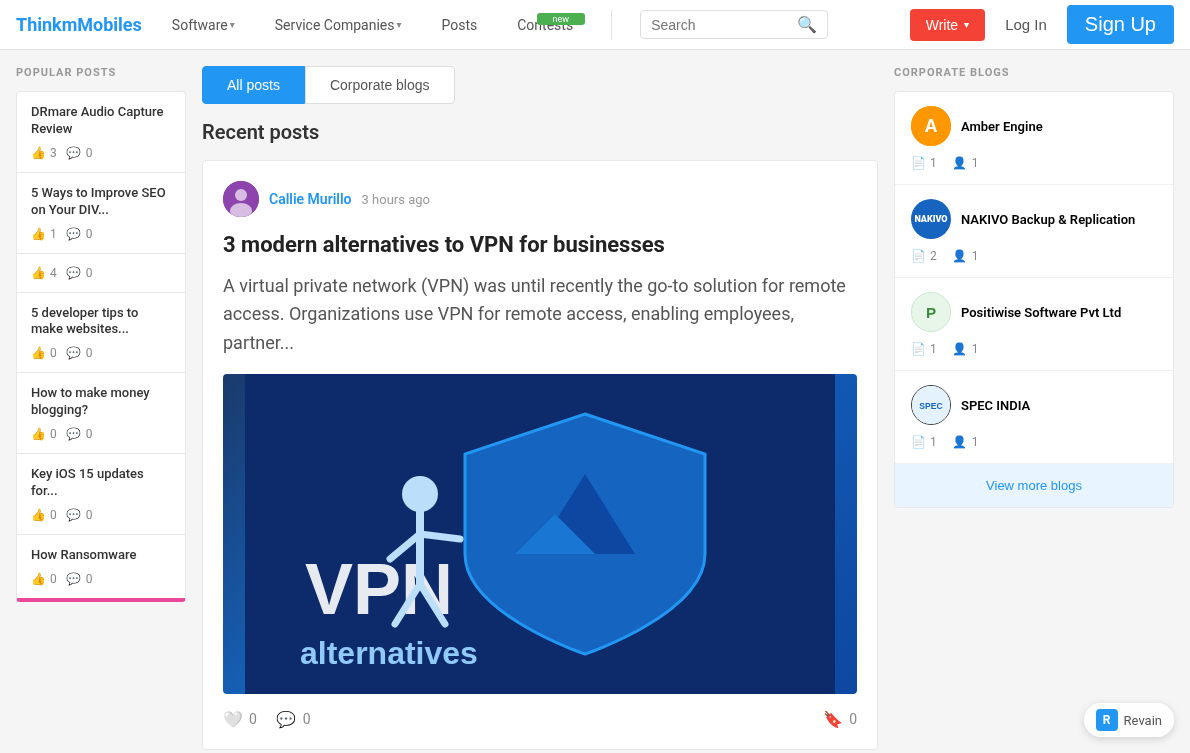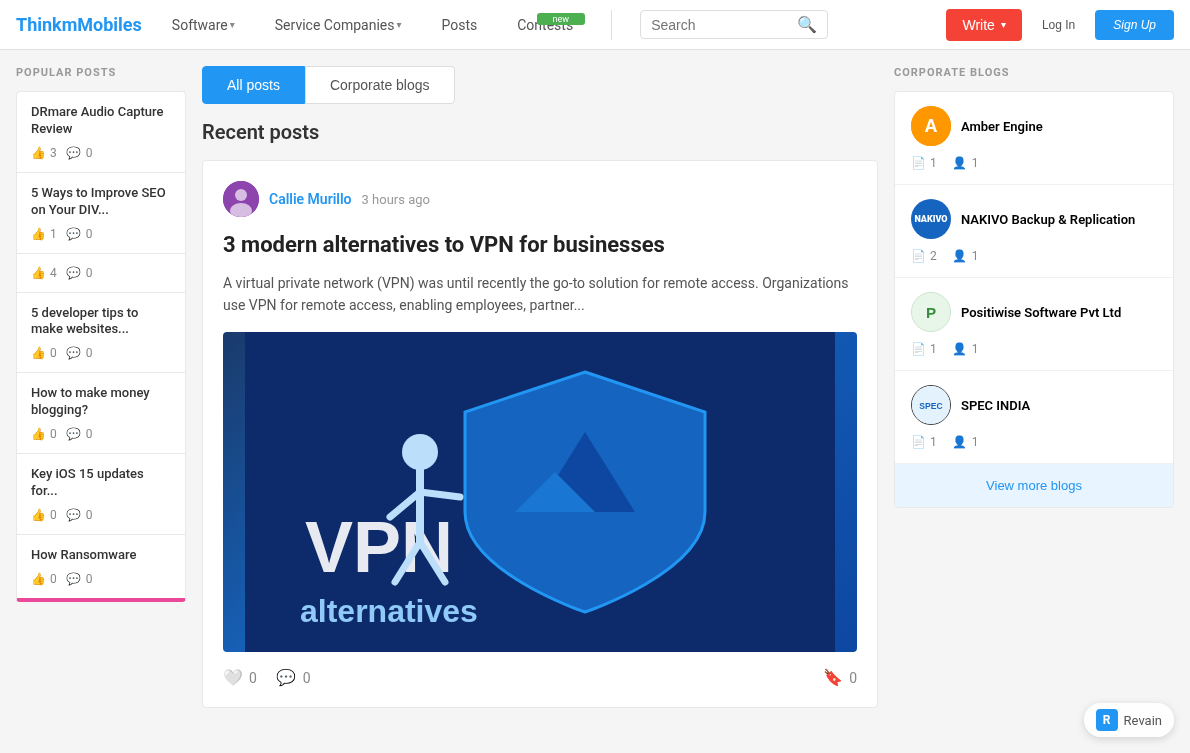--- a/index.html
+++ b/index.html
@@ -12,22 +12,22 @@
     .nav-item { display: flex; align-items: center; gap: 2px; padding: 8px 10px; color: #555; font-size: 14px; cursor: pointer; text-decoration: none; position: relative; }
     .nav-chevron { font-size: 10px; color: #888; }
     .nav-badge { background: #4caf50; color: #fff; font-size: 9px; padding: 1px 16px; border-radius: 3px; position: absolute; top: 4px; right: -2px; }
     .header-divider { width: 1px; height: 30px; background: #e0e0e0; margin: 0 8px; }
     .search-wrap { display: flex; align-items: center; border: 1px solid #ddd; border-radius: 4px; padding: 4px 10px; gap: 6px; background: #fff; }
     .search-wrap input { border: none; outline: none; font-size: 14px; color: #555; width: 140px; }
     .search-icon-btn { cursor: pointer; color: #888; font-size: 16px; background: none; border: none; }
     .header-actions { display: flex; align-items: center; gap: 8px; margin-left: auto; }
     .btn-write { background: #f44336; color: #fff; border: none; border-radius: 4px; padding: 8px 16px; font-size: 14px; cursor: pointer; display: flex; align-items: center; gap: 6px; font-weight: 500; }
     .btn-write .chevron { font-size: 10px; }
-    .btn-login { color: #555; text-decoration: none; padding: 8px 12px; font-size: 12px; cursor: pointer; background: none; border: none; text-align: right; }
-    .btn-signup { background: #2196f3; color: #fff; border: none; border-radius: 4px; padding: 8px 18px; font-size: 12px; cursor: pointer; font-weight: 500; font-style: italic; }
+    .btn-login { color: #555; text-decoration: none; padding: 8px 12px; font-size: 15px; cursor: pointer; background: none; border: none; text-align: right; }
+    .btn-signup { background: #2196f3; color: #fff; border: none; border-radius: 4px; padding: 8px 18px; font-size: 20px; cursor: pointer; font-weight: 500; }
 
     
     .main-layout { display: flex; max-width: 1190px; margin: 0 auto; padding: 16px; gap: 16px; }
 
     
     .sidebar { width: 170px; flex-shrink: 0; }
     .sidebar-title { font-size: 11px; font-weight: 700; color: #999; letter-spacing: 1px; margin-bottom: 12px; }
     .sidebar-list { display: flex; flex-direction: column; gap: 0; }
     .sidebar-item { background: #fff; border: 1px solid #e8e8e8; border-bottom: none; padding: 12px 14px; cursor: pointer; }
     .sidebar-item:first-child { border-radius: 4px 4px 0 0; }
@@ -47,21 +47,21 @@
 
     .section-title { font-size: 20px; font-weight: 600; color: #333; margin-bottom: 16px; }
 
     
     .post-card { background: #fff; border: 1px solid #e8e8e8; border-radius: 4px; padding: 20px; }
     .post-author-row { display: flex; align-items: center; gap: 10px; margin-bottom: 14px; }
     .author-avatar { width: 36px; height: 36px; border-radius: 50%; background: linear-gradient(135deg, #9c27b0, #673ab7); display: flex; align-items: center; justify-content: center; color: #fff; font-size: 14px; font-weight: bold; overflow: hidden; }
     .author-name { font-size: 14px; font-weight: 600; color: #2196f3; cursor: pointer; }
     .post-time { font-size: 13px; color: #999; }
     .post-title { font-size: 22px; font-weight: 700; color: #222; margin-bottom: 12px; line-height: 1.3; cursor: pointer; }
-    .post-excerpt { font-size: 14px; color: #555; line-height: 1.6; margin-bottom: 16px; }
+    .post-excerpt { font-size: 18px; color: #555; line-height: 1.6; margin-bottom: 16px; }
     .post-image { width: 100%; height: 320px; background: linear-gradient(135deg, #1a3a6b 0%, #1565c0 40%, #0d47a1 100%); border-radius: 4px; margin-bottom: 16px; position: relative; overflow: hidden; display: flex; align-items: center; justify-content: center; cursor: pointer; }
     
     .post-actions { display: flex; align-items: center; gap: 20px; }
     .action-item { display: flex; align-items: center; gap: 6px; color: #888; font-size: 14px; cursor: pointer; }
     .action-icon { font-size: 16px; }
     .action-right { margin-left: auto; }
 
     
     .right-sidebar { width: 280px; flex-shrink: 0; }
     .right-sidebar-title { font-size: 11px; font-weight: 700; color: #999; letter-spacing: 1px; margin-bottom: 12px; }

